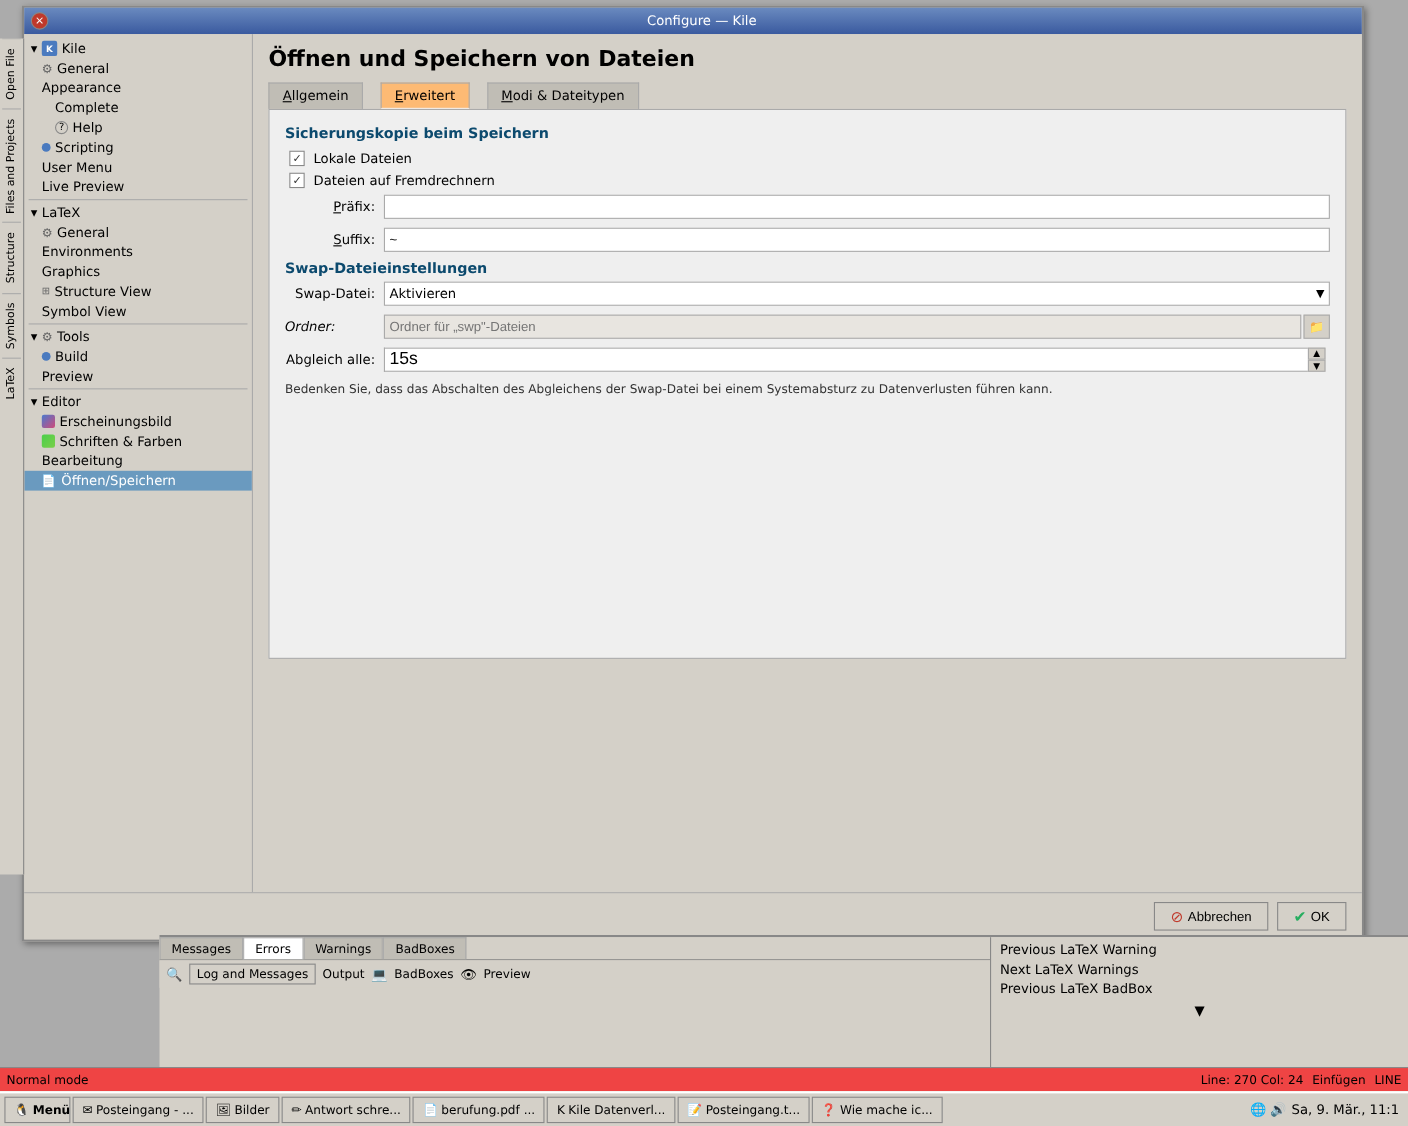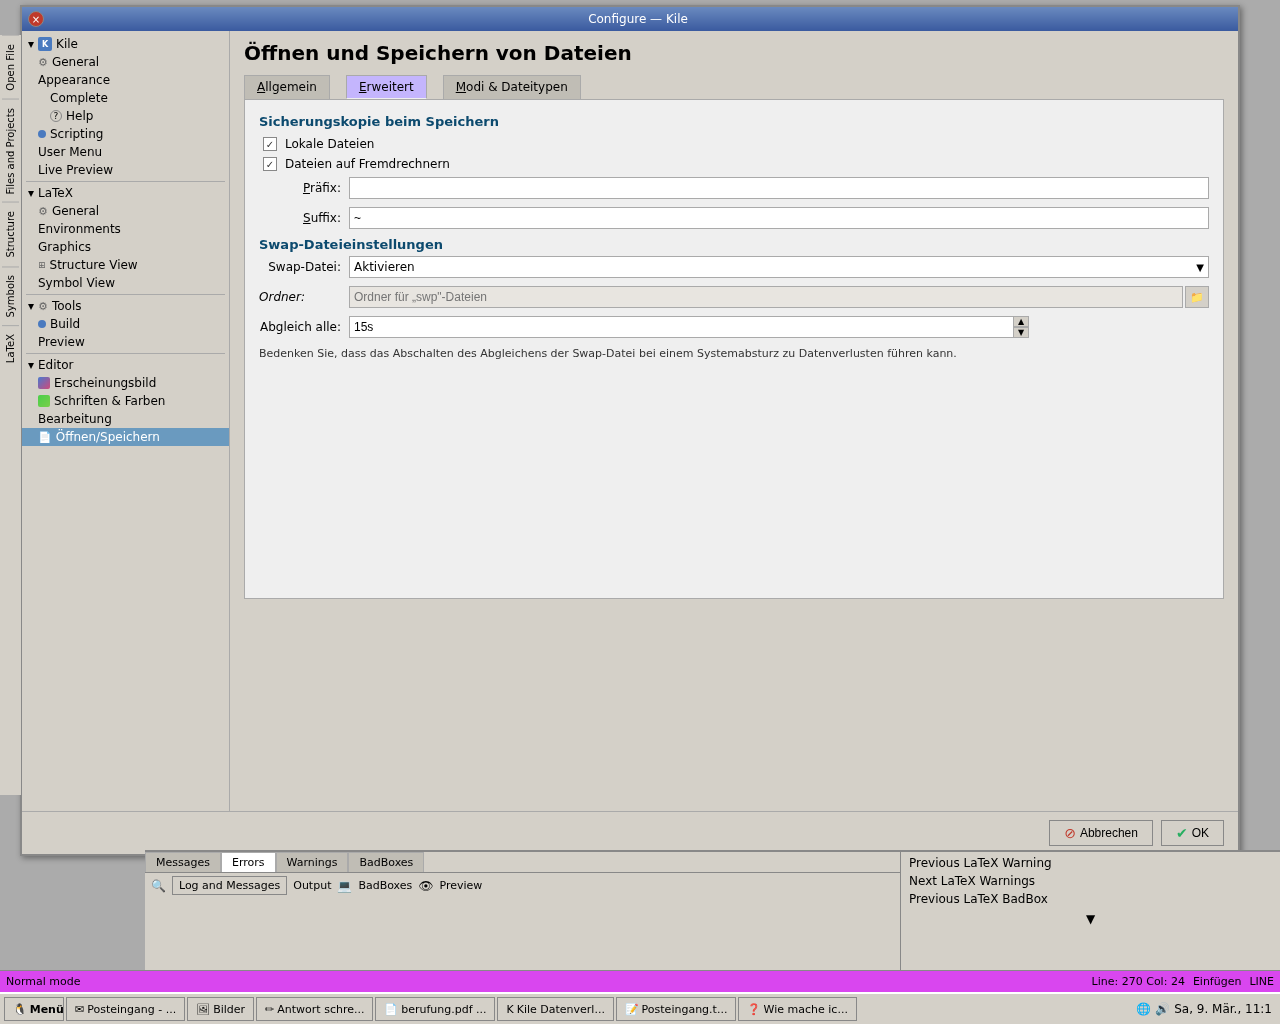--- a/index.html
+++ b/index.html
@@ -117,21 +117,21 @@
     .tab {
       padding: 4px 12px;
       border: 1px solid #aaa;
       border-bottom: none;
       background: #c0bdb5;
       cursor: pointer;
       font-size: 12px;
     }
 
     .tab.active {
-      background: #c4b5fd;
+      background: #fdba74;
       border-bottom: 1px solid #efefef;
       z-index: 1;
     }
 
     .tab-underline { text-decoration: underline; }
 
     .tab-content {
       background: #efefef;
       border: 1px solid #aaa;
       padding: 14px;
@@ -348,21 +348,21 @@
 
     .taskbar-btn.start {
       font-weight: bold;
       max-width: 60px;
     }
 
     .statusbar {
       position: absolute;
       bottom: 0; left: 0; right: 0;
       height: 22px;
-      background: #d946ef;
+      background: #ef4444;
       border-top: 1px solid #888;
       display: flex;
       align-items: center;
       font-size: 11px;
       padding: 0 6px;
       gap: 8px;
     }
 
     .vtab {
       writing-mode: vertical-lr;
@@ -573,21 +573,21 @@
             </div>
             <input class="folder-input" type="text" style="flex: 1 1 0%; max-width: 840px; height: 22px; border: 1px solid rgb(170, 170, 170); background: rgb(232, 229, 224); color: rgb(153, 153, 153); padding: 0px 4px; font-size: 12px;" placeholder="Ordner für „swp&quot;-Dateien">
             <div class="folder-btn" style="margin-left:2px;">📁</div>
           </div>
 
           <div class="spinner-row">
             <div style="width:90px; text-align:right; padding-right:8px;">
               <span class="underline">A</span>bgleich alle:
             </div>
             <div style="display:flex; align-items:stretch;">
-              <input type="text" value="15s" style="width: 664px; height: 22px; border-top: 1px solid rgb(170, 170, 170); border-bottom: 1px solid rgb(170, 170, 170); border-left: 1px solid rgb(170, 170, 170); border-image: initial; background: white; padding: 0px 4px; font-size: 12px; border-right: none;">
+              <input type="text" value="15s" style="width: 840px; height: 22px; border-top: 1px solid rgb(170, 170, 170); border-bottom: 1px solid rgb(170, 170, 170); border-left: 1px solid rgb(170, 170, 170); border-image: initial; background: white; padding: 0px 4px; font-size: 16px; border-right: none;">
               <div class="spinner-btns">
                 <div class="spinner-btn">▲</div>
                 <div class="spinner-btn">▼</div>
               </div>
             </div>
           </div>
 
           <div class="warning-text">Bedenken Sie, dass das Abschalten des Abgleichens der Swap-Datei bei einem Systemabsturz zu Datenverlusten führen kann.</div>
 
         </div>

